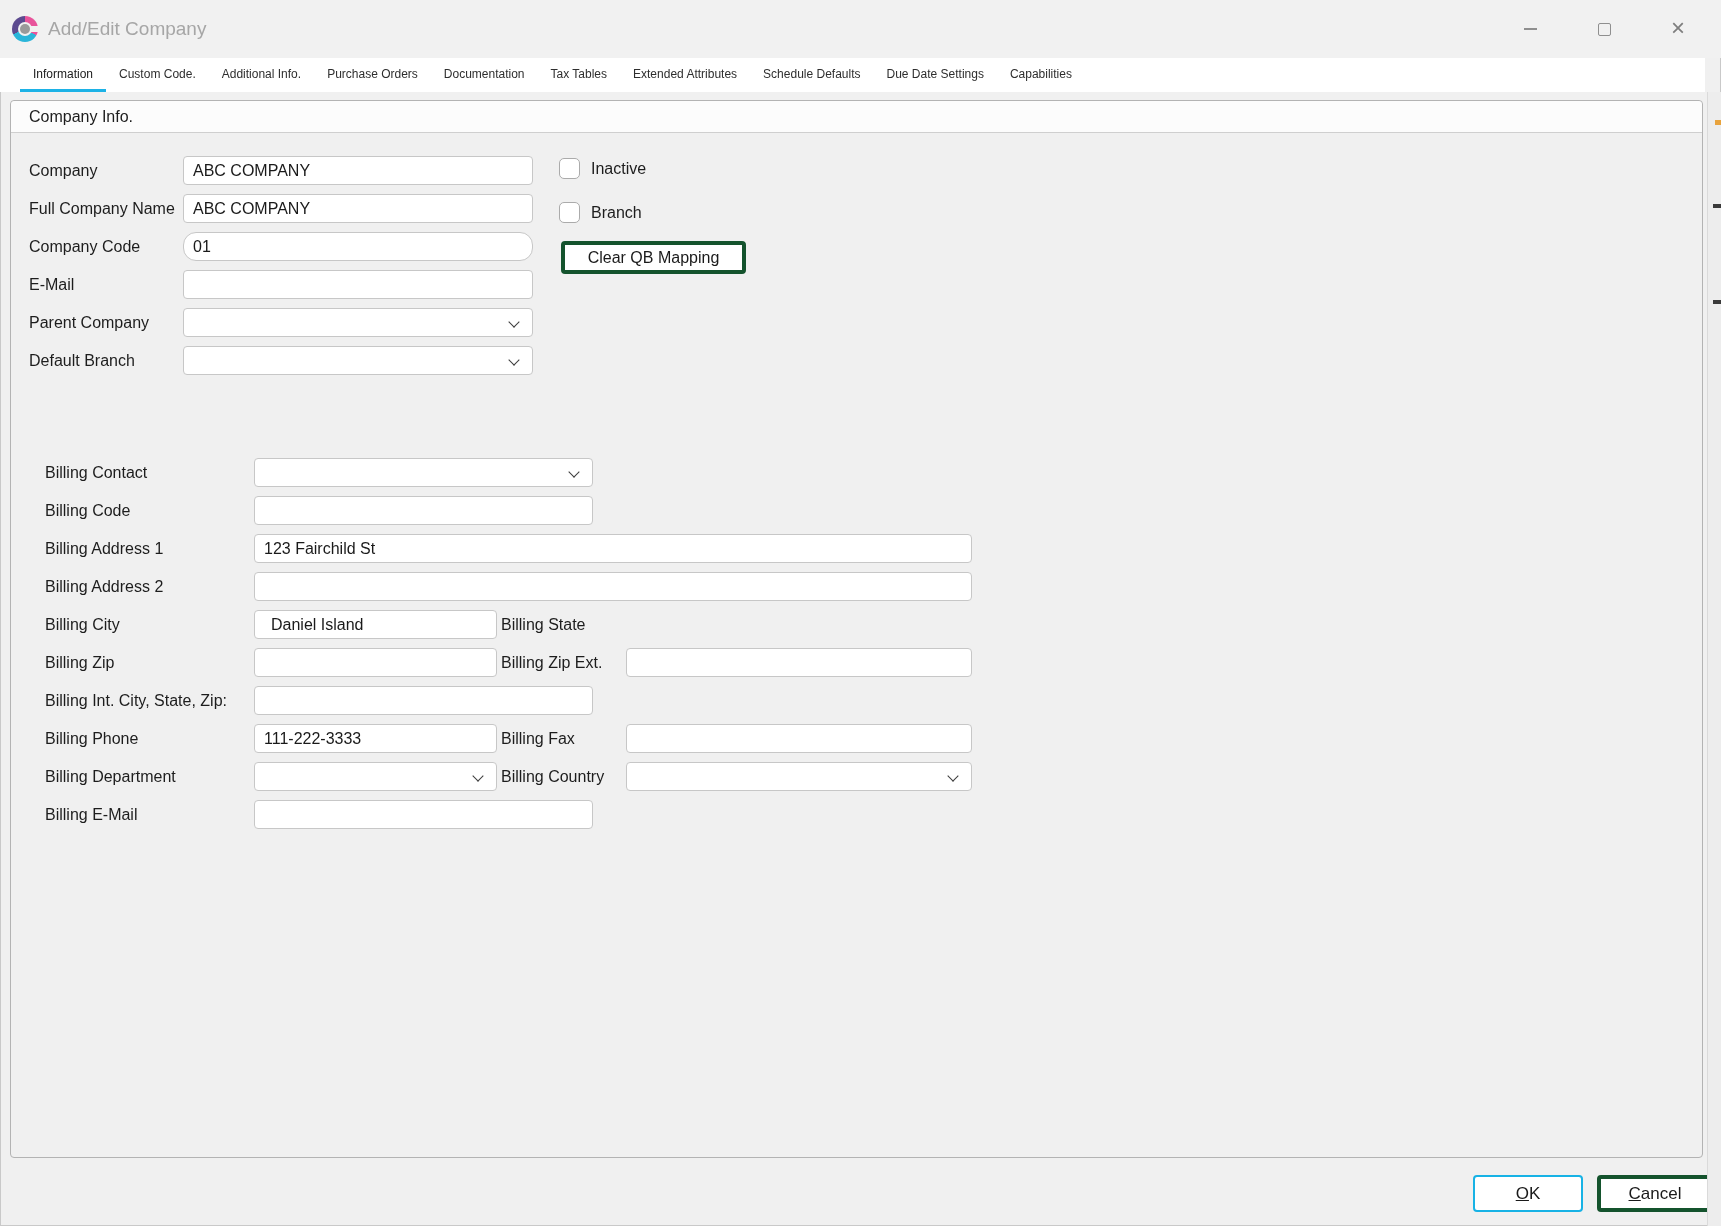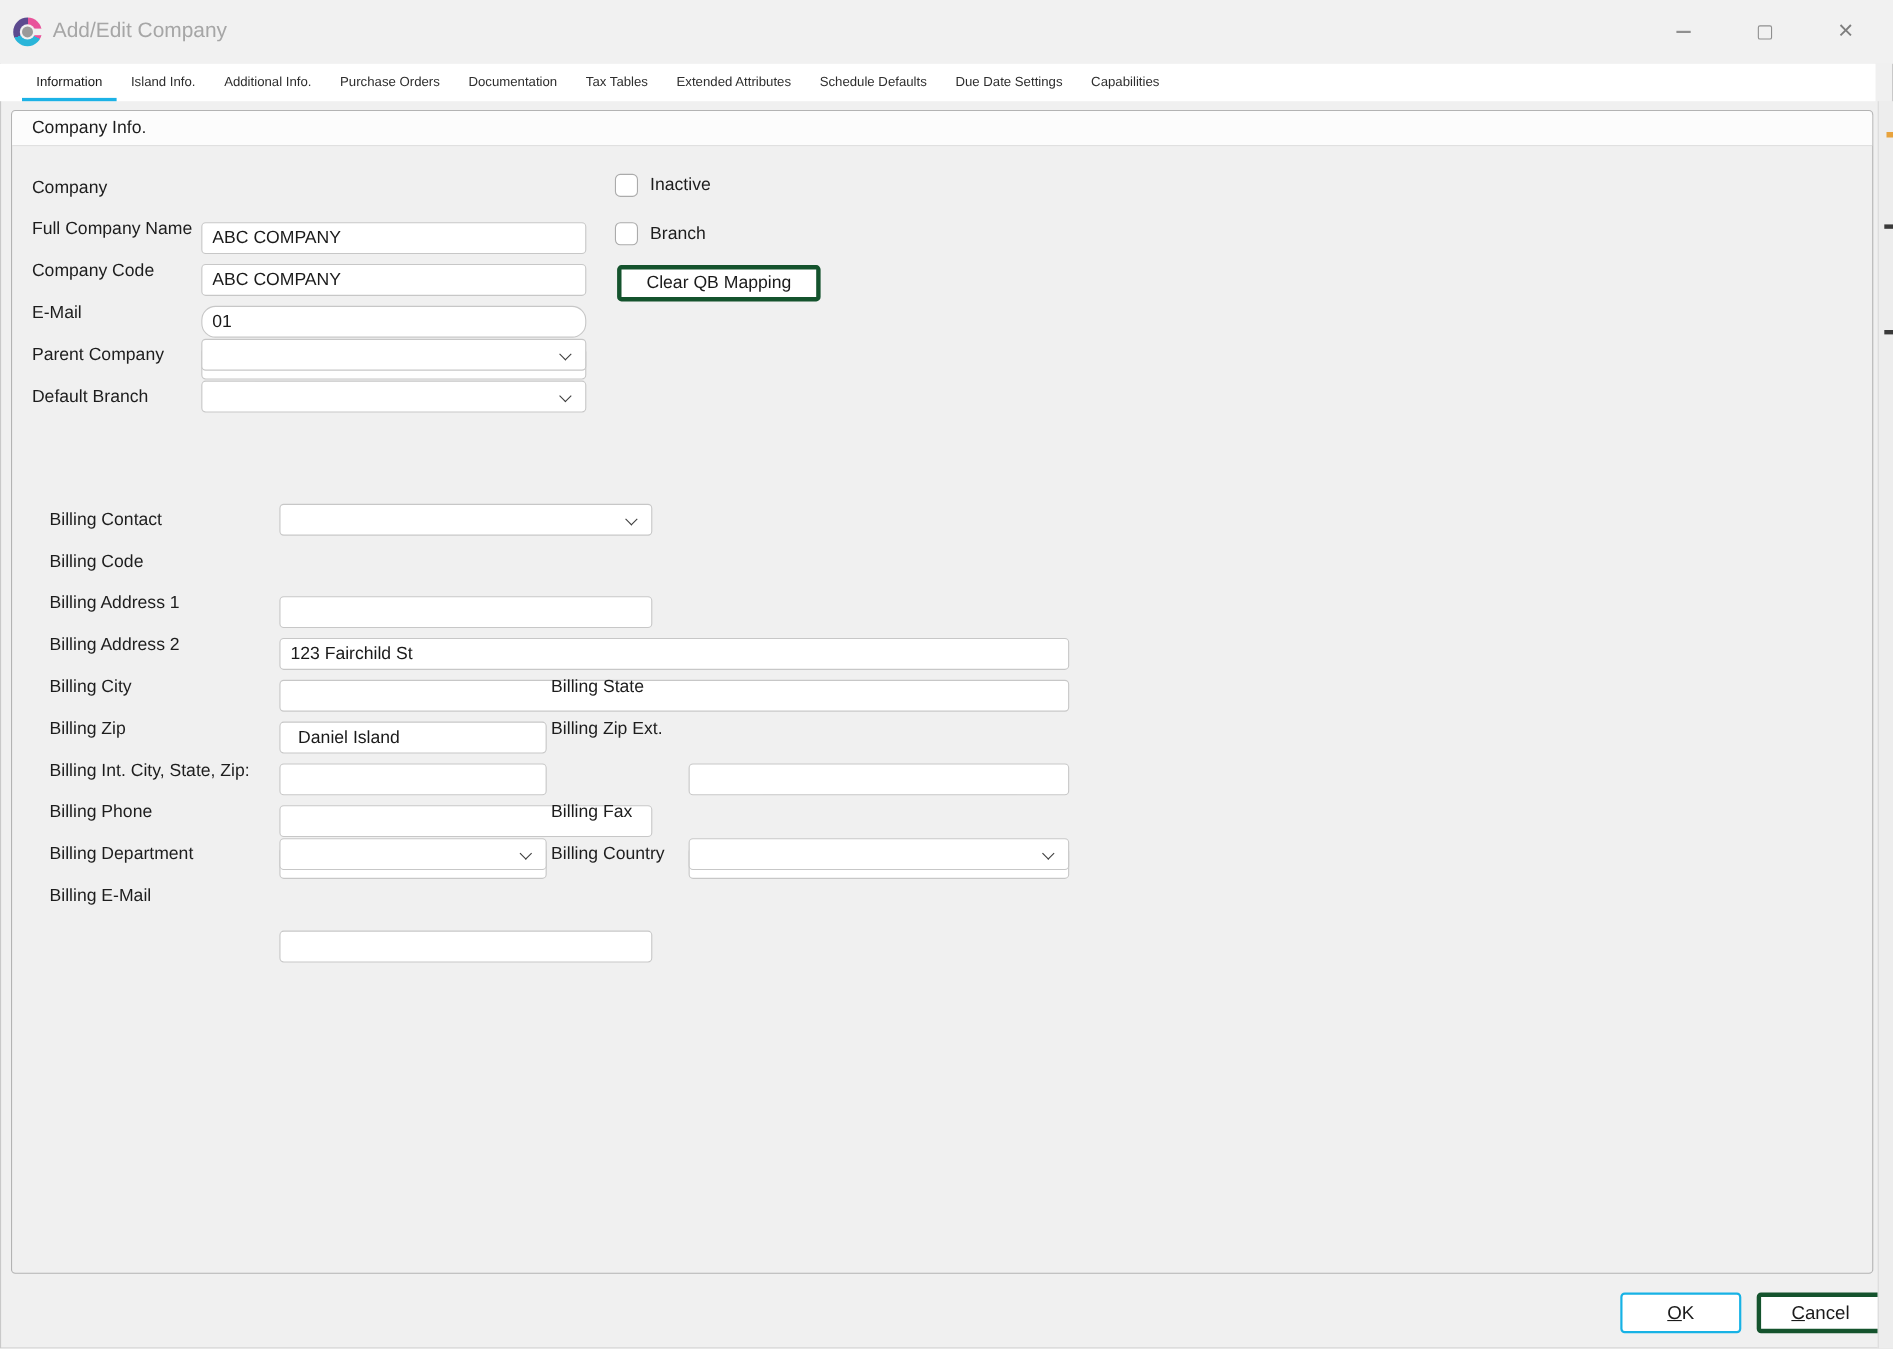--- a/index.html
+++ b/index.html
@@ -32,21 +32,21 @@
   
   .groupbox{position:absolute;left:10px;top:100px;width:1693px;height:1058px;
     border:1px solid #b3b3b3;border-radius:4px;background:#f0f0f0;}
   .group-header{height:32px;background:#fcfcfc;border-bottom:1px solid #cfcfcf;
     border-radius:4px 4px 0 0;display:flex;align-items:center;padding-left:18px;
     font-size:16px;color:#1d1d1d;}
 
   
   .lbl{position:absolute;font-size:16px;color:#1d1d1d;height:29px;line-height:29px;white-space:nowrap;}
   .inp{position:absolute;height:29px;border:1px solid #c7c7c7;border-radius:4px;background:#fff;
-    font-size:16px;color:#1a1a1a;padding:0 9px;outline:none;margin-top:46px;}
+    font-size:16px;color:#1a1a1a;padding:0 9px;outline:none;}
   .sel{position:absolute;height:29px;border:1px solid #c7c7c7;border-radius:4px;background:#fff;
     font-size:16px;color:#1a1a1a;display:flex;align-items:center;padding:0 30px 0 9px;cursor:default;}
   .chev{position:absolute;right:14px;top:9px;width:8px;height:8px;
     border-right:1.6px solid #3c3c3c;border-bottom:1.6px solid #3c3c3c;transform:rotate(45deg);}
   .cb{position:absolute;width:21px;height:21px;border:1px solid #ababab;border-radius:5px;background:#fff;cursor:default;}
   .cblbl{position:absolute;font-size:16px;color:#1d1d1d;height:21px;line-height:21px;}
   .btn{position:absolute;background:#fff;border:4px solid #14532d;border-radius:4px;
     font-size:16px;color:#1a1a1a;display:flex;align-items:center;justify-content:center;cursor:default;}
 
   
@@ -83,21 +83,21 @@
     <div class="wbtn" style="left:1581px;">
       <div class="max-glyph"></div>
     </div>
     <div class="wbtn" style="left:1655px;">
       <div class="close-glyph">×</div>
     </div>
   </div>
 
   <div class="tabbar">
     <div class="tab active">Information</div>
-    <div class="tab">Island Info.</div>
+    <div class="tab">Custom Code.</div>
     <div class="tab">Additional Info.</div>
     <div class="tab">Purchase Orders</div>
     <div class="tab">Documentation</div>
     <div class="tab">Tax Tables</div>
     <div class="tab">Extended Attributes</div>
     <div class="tab">Schedule Defaults</div>
     <div class="tab">Due Date Settings</div>
     <div class="tab">Capabilities</div>
   </div>
 

